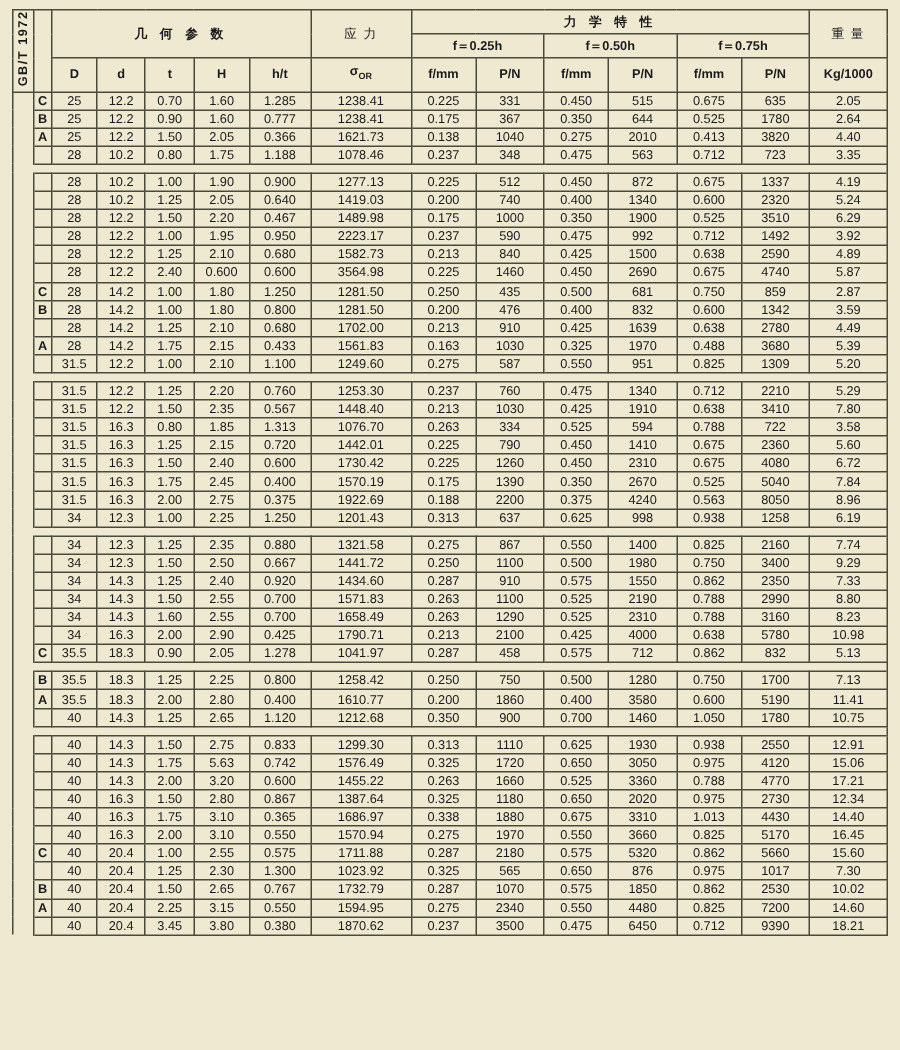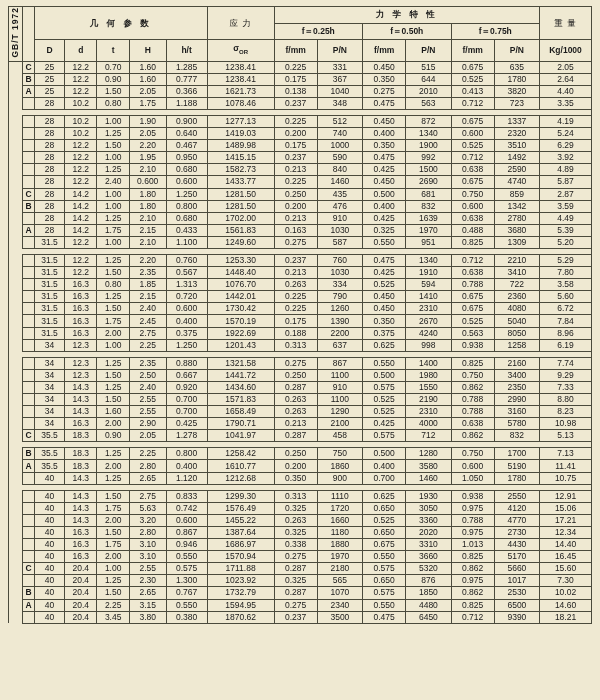--- a/index.html
+++ b/index.html
@@ -254,21 +254,21 @@
           <td class="num cellw">6.29</td>
         </tr>
         <tr class="datarow">
           <td class="sideband noline" style="border-top: none; border-bottom: none;"></td>
           <td class="grp"></td>
           <td class="num cellw">28</td>
           <td class="num cellw">12.2</td>
           <td class="num cellw">1.00</td>
           <td class="num cellw">1.95</td>
           <td class="num cellw">0.950</td>
-          <td class="num cellw">1415.15</td>
+          <td class="num cellw">2223.17</td>
           <td class="num cellw">0.237</td>
           <td class="num cellw">590</td>
           <td class="num cellw">0.475</td>
           <td class="num cellw">992</td>
           <td class="num cellw">0.712</td>
           <td class="num cellw">1492</td>
           <td class="num cellw">3.92</td>
         </tr>
         <tr class="datarow">
           <td class="sideband noline" style="border-top: none; border-bottom: none;"></td>
@@ -288,21 +288,21 @@
           <td class="num cellw">4.89</td>
         </tr>
         <tr class="datarow">
           <td class="sideband noline" style="border-top: none; border-bottom: none;"></td>
           <td class="grp"></td>
           <td class="num cellw">28</td>
           <td class="num cellw">12.2</td>
           <td class="num cellw">2.40</td>
           <td class="num cellw">0.600</td>
           <td class="num cellw">0.600</td>
-          <td class="num cellw">1433.77</td>
+          <td class="num cellw">3564.98</td>
           <td class="num cellw">0.225</td>
           <td class="num cellw">1460</td>
           <td class="num cellw">0.450</td>
           <td class="num cellw">2690</td>
           <td class="num cellw">0.675</td>
           <td class="num cellw">4740</td>
           <td class="num cellw">5.87</td>
         </tr>
         <tr class="datarow">
           <td class="sideband noline" style="border-top: none; border-bottom: none;"></td>
@@ -775,21 +775,21 @@
           <td class="num cellw">2730</td>
           <td class="num cellw">12.34</td>
         </tr>
         <tr class="datarow">
           <td class="sideband noline" style="border-top: none; border-bottom: none;"></td>
           <td class="grp"></td>
           <td class="num cellw">40</td>
           <td class="num cellw">16.3</td>
           <td class="num cellw">1.75</td>
           <td class="num cellw">3.10</td>
-          <td class="num cellw">0.946</td>
+          <td class="num cellw">0.365</td>
           <td class="num cellw">1686.97</td>
           <td class="num cellw">0.338</td>
           <td class="num cellw">1880</td>
           <td class="num cellw">0.675</td>
           <td class="num cellw">3310</td>
           <td class="num cellw">1.013</td>
           <td class="num cellw">4430</td>
           <td class="num cellw">14.40</td>
         </tr>
         <tr class="datarow">
@@ -867,21 +867,21 @@
           <td class="num cellw">20.4</td>
           <td class="num cellw">2.25</td>
           <td class="num cellw">3.15</td>
           <td class="num cellw">0.550</td>
           <td class="num cellw">1594.95</td>
           <td class="num cellw">0.275</td>
           <td class="num cellw">2340</td>
           <td class="num cellw">0.550</td>
           <td class="num cellw">4480</td>
           <td class="num cellw">0.825</td>
-          <td class="num cellw">6500</td>
+          <td class="num cellw">7200</td>
           <td class="num cellw">14.60</td>
         </tr>
         <tr class="datarow">
           <td class="sideband noline" style="border-top: none; border-bottom: none;"></td>
           <td class="grp"></td>
           <td class="num cellw">40</td>
           <td class="num cellw">20.4</td>
           <td class="num cellw">3.45</td>
           <td class="num cellw">3.80</td>
           <td class="num cellw">0.380</td>

